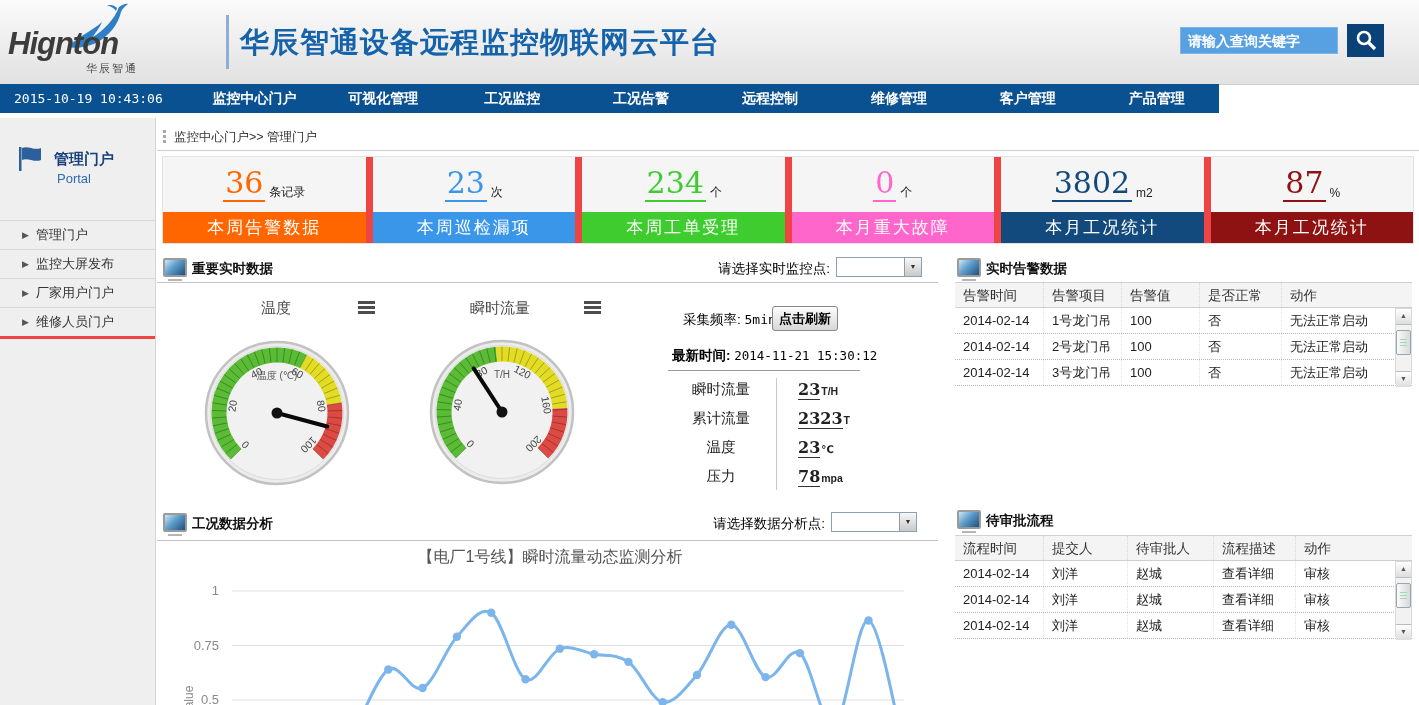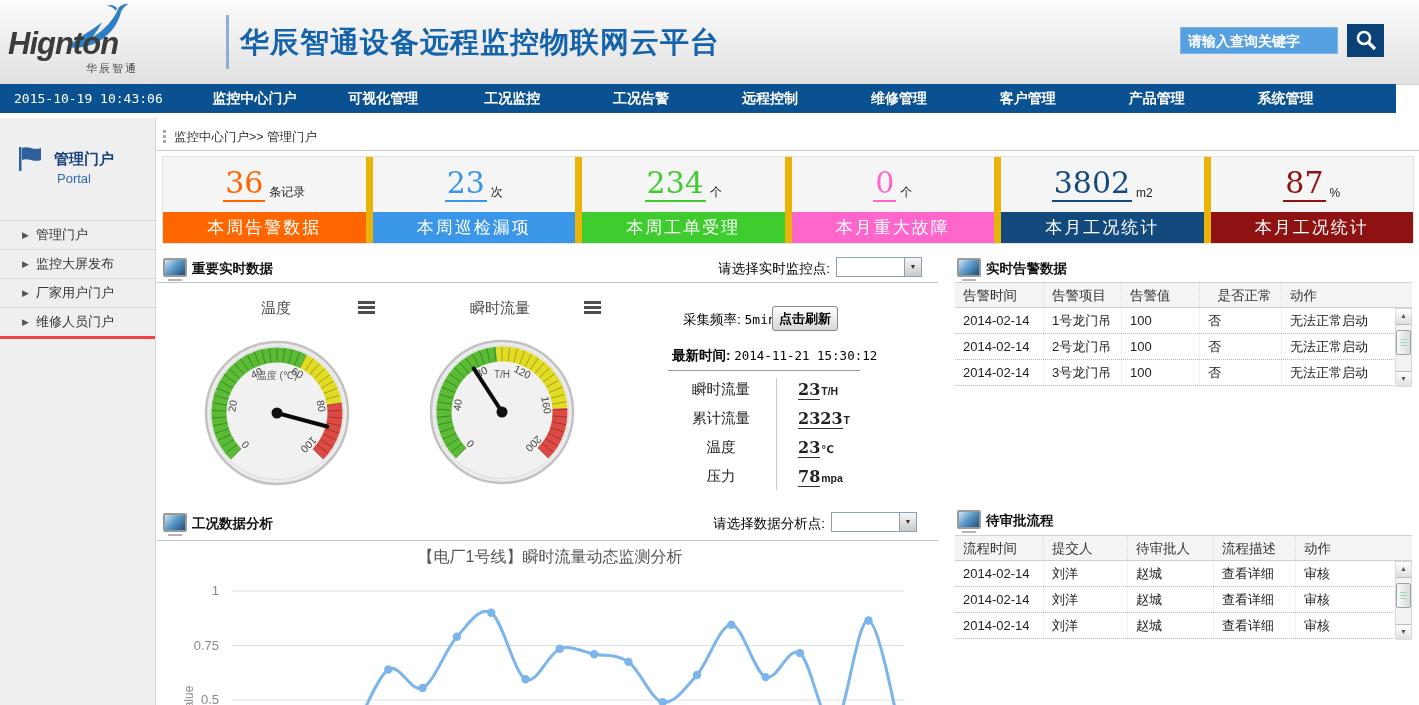--- a/index.html
+++ b/index.html
@@ -16,21 +16,21 @@
   #logo-divider{position:absolute;left:226px;top:15px;width:3px;height:54px;background:#8fafd0;}
   #app-title{position:absolute;left:240px;top:23px;font-size:29px;font-weight:bold;color:#1563aa;letter-spacing:1px;}
   #search-input{position:absolute;left:1180px;top:27px;width:158px;height:27px;box-sizing:border-box;
                 background:#57a1e3;border:1px solid #7db6ea;color:#fff;font-size:14px;font-weight:bold;
                 padding:0 0 0 7px;outline:none;font-family:inherit;}
   #search-input::placeholder{color:#fff;opacity:1;}
   #search-button{position:absolute;left:1347px;top:24px;width:37px;height:33px;background:#0a4277;
                  border:none;cursor:pointer;padding:0;}
 
   
-  #navbar{position:absolute;left:0;top:84px;width:1396px;height:29px;background:#0a5191;}
+  #navbar{position:absolute;left:0;top:84px;width:1219px;height:29px;background:#0a5191;}
   #nav-time{position:absolute;left:14px;top:0;line-height:29px;color:#fff;
             font-family:"DejaVu Sans Mono",monospace;font-size:13px;}
   #nav-items{position:absolute;left:190px;top:0;width:1160px;height:29px;display:flex;}
   .nav-item{flex:1;text-align:center;line-height:29px;color:#fff;font-size:14px;font-weight:bold;cursor:pointer;}
 
   
   #sidebar{position:absolute;left:0;top:118px;width:156px;height:587px;background:#efefef;
            border-right:1px solid #d6d6d6;box-sizing:border-box;}
   #portal-flag{position:absolute;left:16px;top:28px;width:28px;height:26px;}
   #portal-title{position:absolute;left:54px;top:32px;font-size:15px;font-weight:bold;color:#17407c;}
@@ -41,21 +41,21 @@
   .side-item:last-child{border-bottom:3px solid #ef4444;}
   .side-item .tri{display:inline-block;font-size:9px;color:#555;margin-right:7px;transform:translateY(-1px);}
 
   
   #breadcrumb{position:absolute;left:163px;top:129px;height:18px;font-size:12.5px;color:#333;}
   #bc-icon{display:inline-block;width:0;height:13px;border-left:3px dotted #a8a8a8;margin-right:8px;vertical-align:-2px;}
   #bc-rule{position:absolute;left:157px;top:150px;width:1262px;border-top:1px solid #ccc;}
 
   
   #stat-cards{position:absolute;left:162px;top:156px;width:1252px;height:88px;display:flex;gap:7px;
-              border:1px solid #e3e3e3;box-sizing:border-box;background:#eab308;}
+              border:1px solid #e3e3e3;box-sizing:border-box;background:#ef4444;}
   .card{flex:1;display:flex;flex-direction:column;}
   .card-top{height:57px;background:#f5f5f5;display:flex;align-items:center;justify-content:center;}
   .card-num{font-family:"DejaVu Serif","Liberation Serif",serif;font-size:30px;line-height:1;
             border-bottom:2px solid;padding:0 2px 2px;cursor:pointer;}
   .card-unit{font-size:12px;color:#222;margin-left:4px;margin-top:16px;}
   .card-band{height:31px;color:#fff;font-size:17px;letter-spacing:2px;text-align:center;line-height:31px;}
 
   
   .mon-icon{position:absolute;width:20px;height:15px;border:2px solid #9a9a9a;border-radius:2px;
             background:linear-gradient(135deg,#cfe7f5 0%,#5d9cc9 45%,#1d4f7e 100%);}
@@ -426,21 +426,21 @@
       <circle cx="745.8" cy="177.6" r="4.2" fill="#7cb5ec"></circle>
     </svg>
 
   <div class="mon-icon" style="left:957px;top:258px;"></div>
   <div class="panel-title" style="left:986px;top:260px;">实时告警数据</div>
   <div id="alarm-table" class="dtable" style="left:955px;top:282px;">
       <div class="t-hrow">
         <div class="t-hcell" style="width: 88px;">告警时间</div>
         <div class="t-hcell" style="width: 78px;">告警项目</div>
         <div class="t-hcell" style="width: 78px;">告警值</div>
-        <div class="t-hcell" style="width: 82px; text-align: center;">是否正常</div>
+        <div class="t-hcell" style="width: 82px;">是否正常</div>
         <div class="t-hcell" style="width: 114px;">动作</div>
       </div>
       <div class="t-row">
         <div class="t-cell" style="width: 88px;">2014-02-14</div>
         <div class="t-cell" style="width: 78px;">1号龙门吊</div>
         <div class="t-cell" style="width: 78px;">100</div>
         <div class="t-cell" style="width: 82px;">否</div>
         <div class="t-cell" style="width: 114px;">无法正常启动</div>
       </div>
       <div class="t-row">

